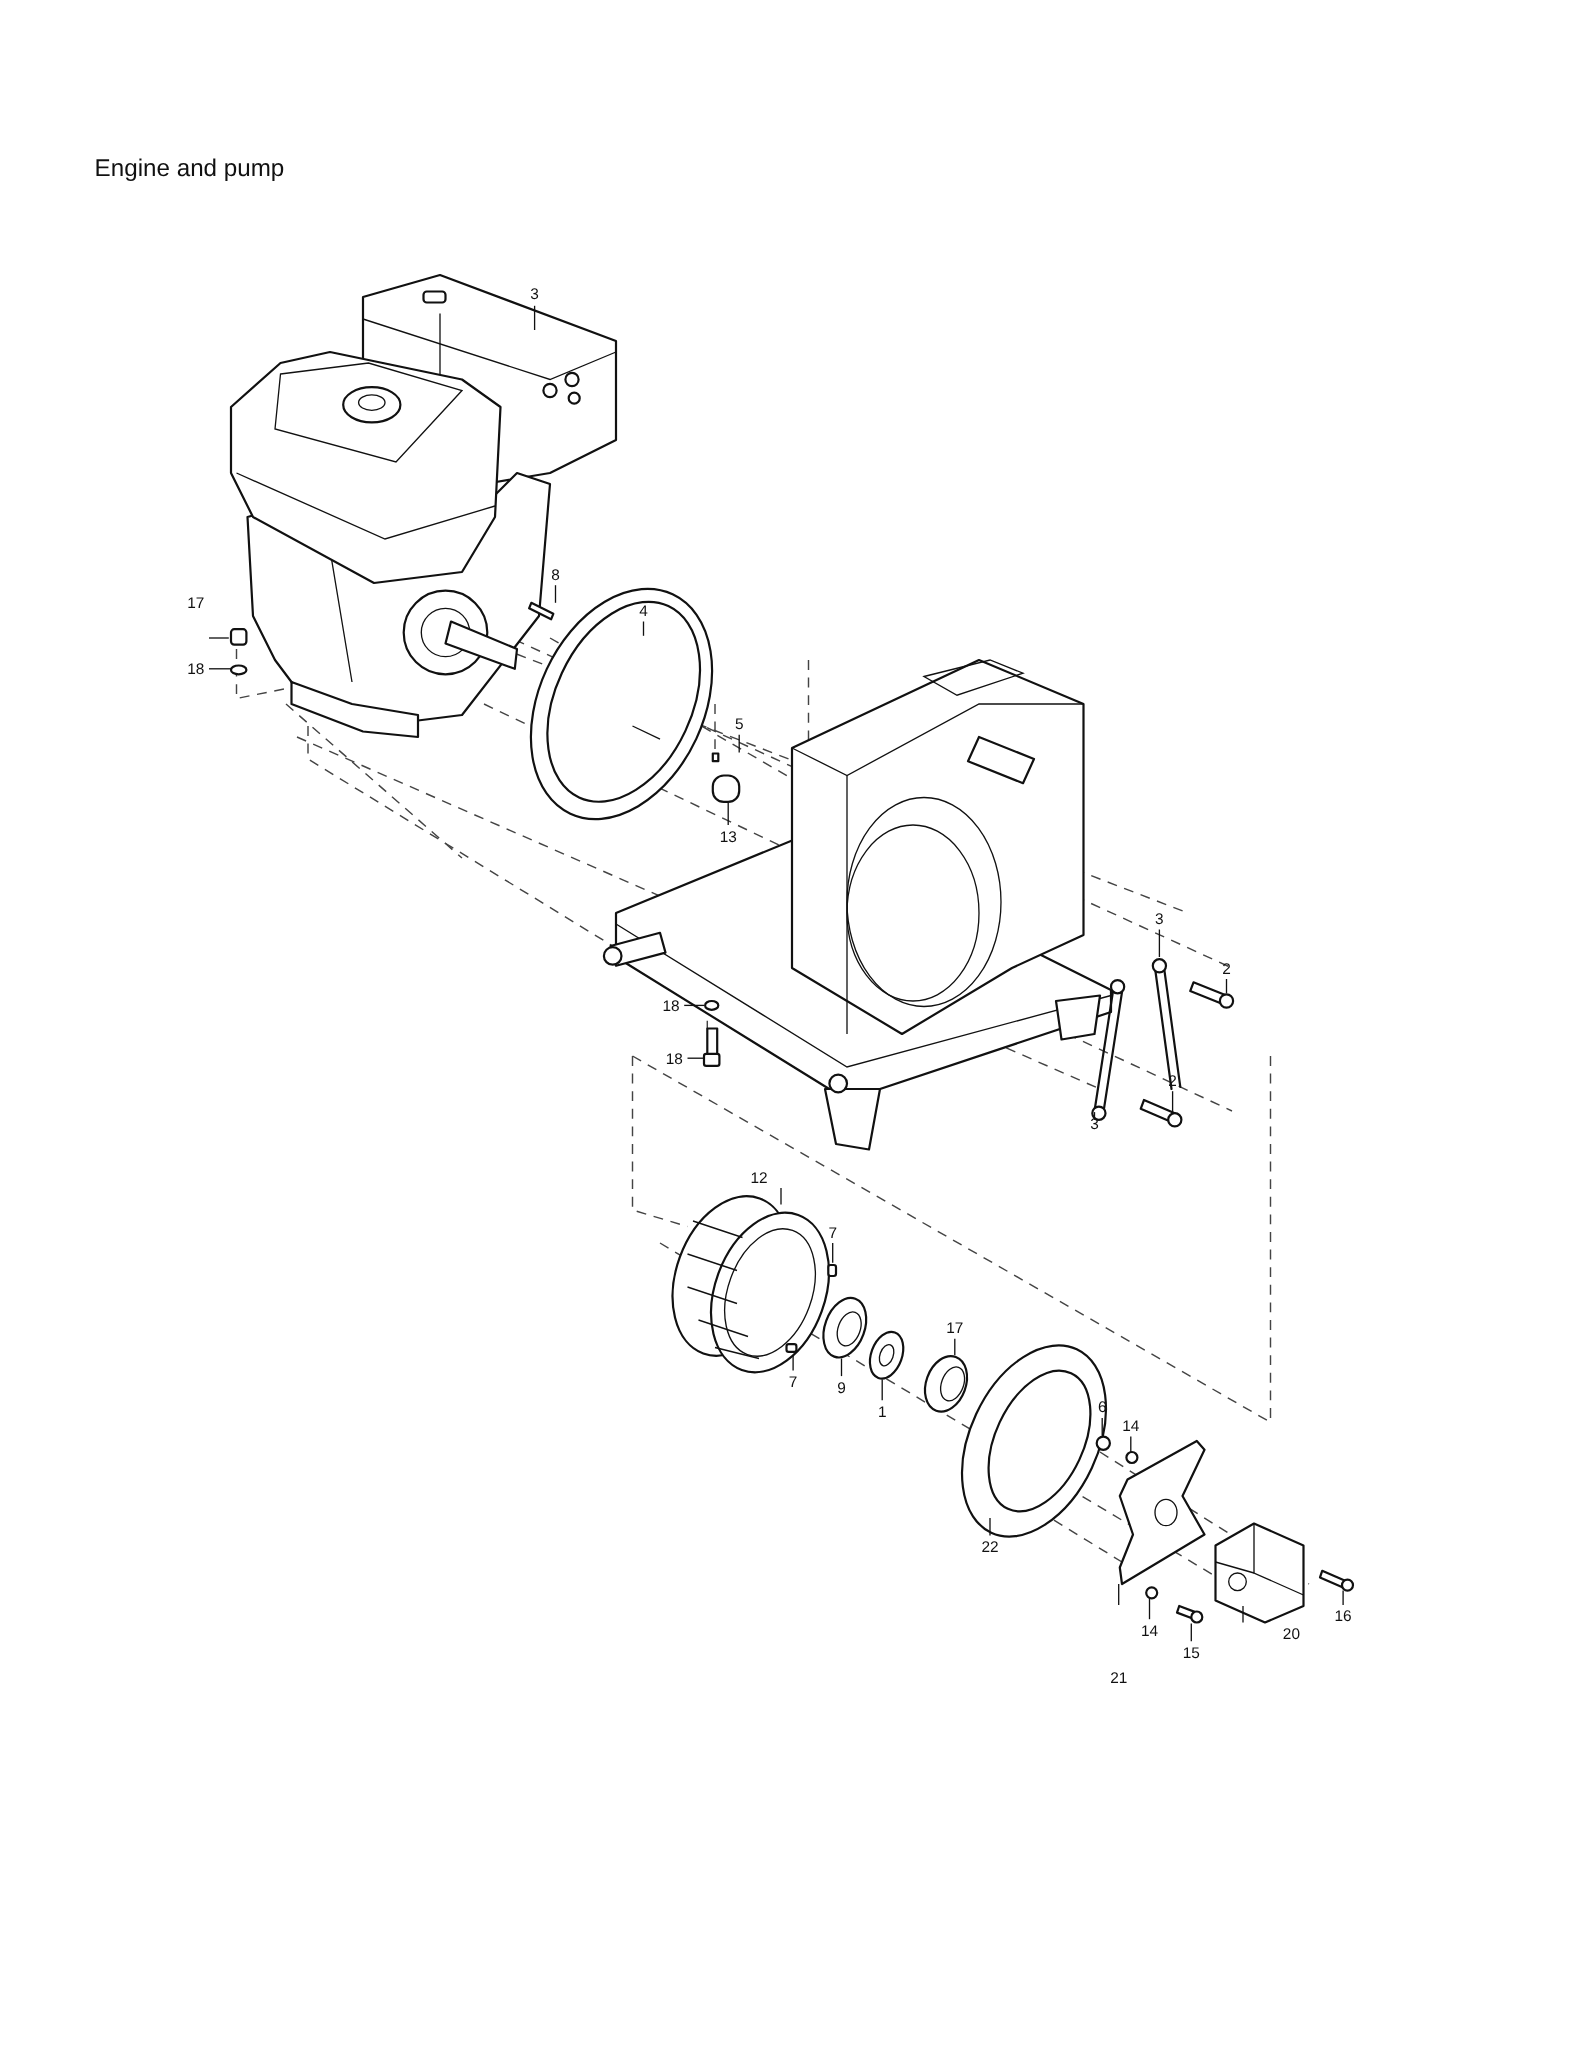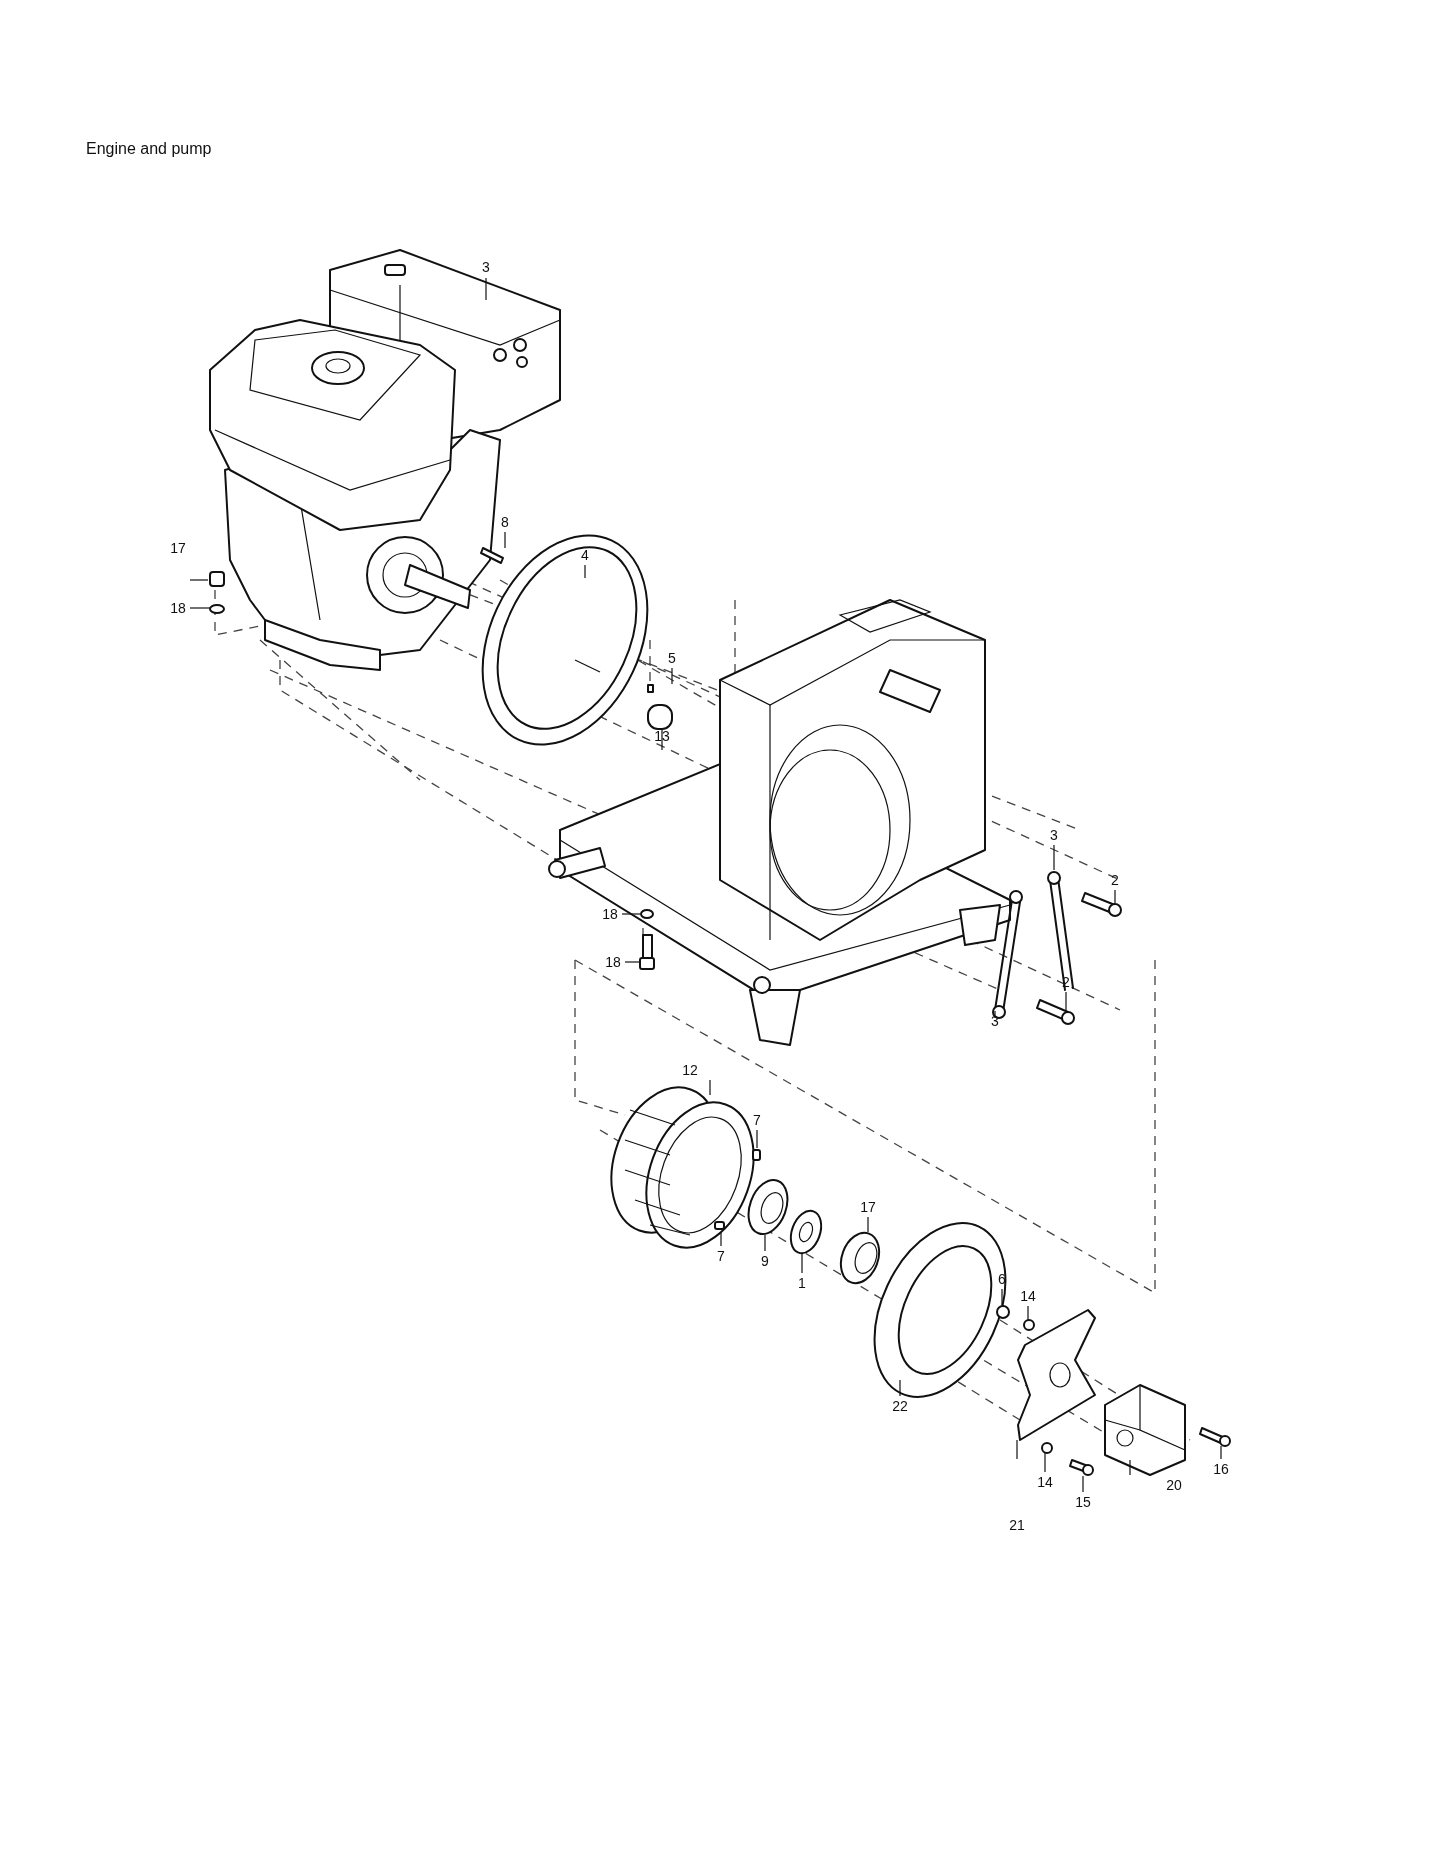--- a/index.html
+++ b/index.html
@@ -1,17 +1,17 @@
 <!DOCTYPE html>
 <html><head>
 <meta charset="utf-8">
 <style>
   html, body { margin: 0; padding: 0; background: #ffffff; }
   body { width: 1445px; height: 1870px; position: relative; overflow: hidden; font-family: "Liberation Sans", sans-serif; color: #111; }
-  .title { position: absolute; left: 86px; top: 140px; font-size: 16px; font-weight: normal; }
+  .title { position: absolute; left: 86px; top: 140px; font-size: 22px; font-weight: normal; }
   svg.diagram { position: absolute; left: 0; top: 0; }
   .stroke { fill: none; stroke: #111; stroke-width: 2; stroke-linejoin: round; stroke-linecap: round; }
   .thin { fill: none; stroke: #111; stroke-width: 1.2; }
   .fillw { fill: #fff; stroke: #111; stroke-width: 2; stroke-linejoin: round; }
   .dash { fill: none; stroke: #444; stroke-width: 1.3; stroke-dasharray: 9 7; }
   .leader { stroke: #111; stroke-width: 1.2; }
   .label { position: absolute; font-size: 14px; transform: translate(-50%, -50%); white-space: nowrap; }
 </style>
 </head>
 <body>
@@ -221,21 +221,21 @@
   </g>
 </svg>
 
 <div id="callout-layer">
   <div class="label" style="left:486px;top:267px">3</div>
   <div class="label" style="left:505px;top:522px">8</div>
   <div class="label" style="left:585px;top:555px">4</div>
   <div class="label" style="left:178px;top:548px">17</div>
   <div class="label" style="left:178px;top:608px">18</div>
   <div class="label" style="left:672px;top:658px">5</div>
-  <div class="label" style="left:662px;top:736px">13</div>
+  <div class="label" style="left:662px;top:760px">13</div>
   <div class="label" style="left:1054px;top:835px">3</div>
   <div class="label" style="left:1115px;top:880px">2</div>
   <div class="label" style="left:610px;top:914px">18</div>
   <div class="label" style="left:613px;top:962px">18</div>
   <div class="label" style="left:1066px;top:982px">2</div>
   <div class="label" style="left:995px;top:1021px">3</div>
   <div class="label" style="left:690px;top:1070px">12</div>
   <div class="label" style="left:757px;top:1120px">7</div>
   <div class="label" style="left:868px;top:1207px">17</div>
   <div class="label" style="left:721px;top:1256px">7</div>

